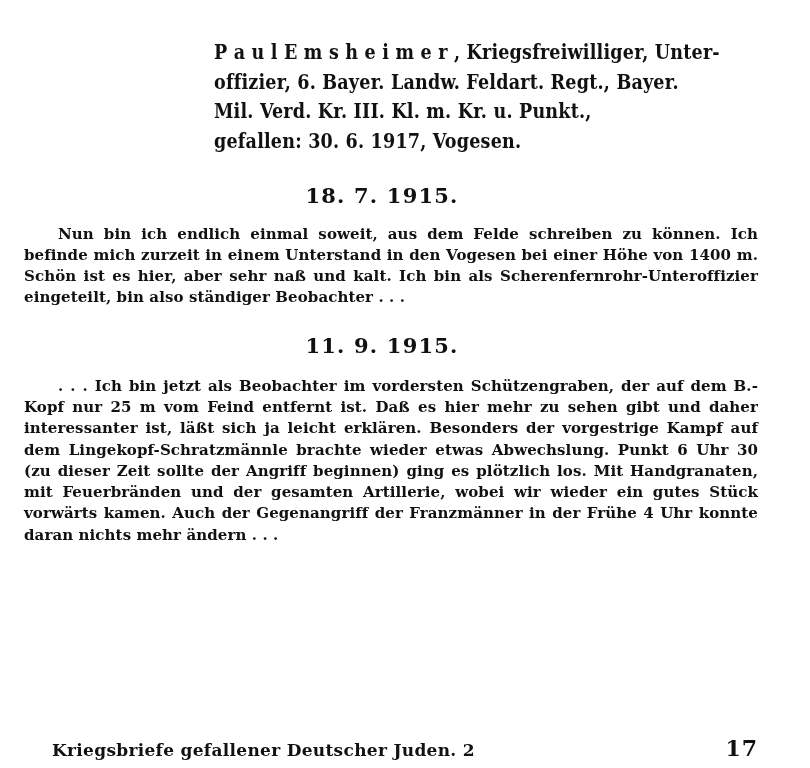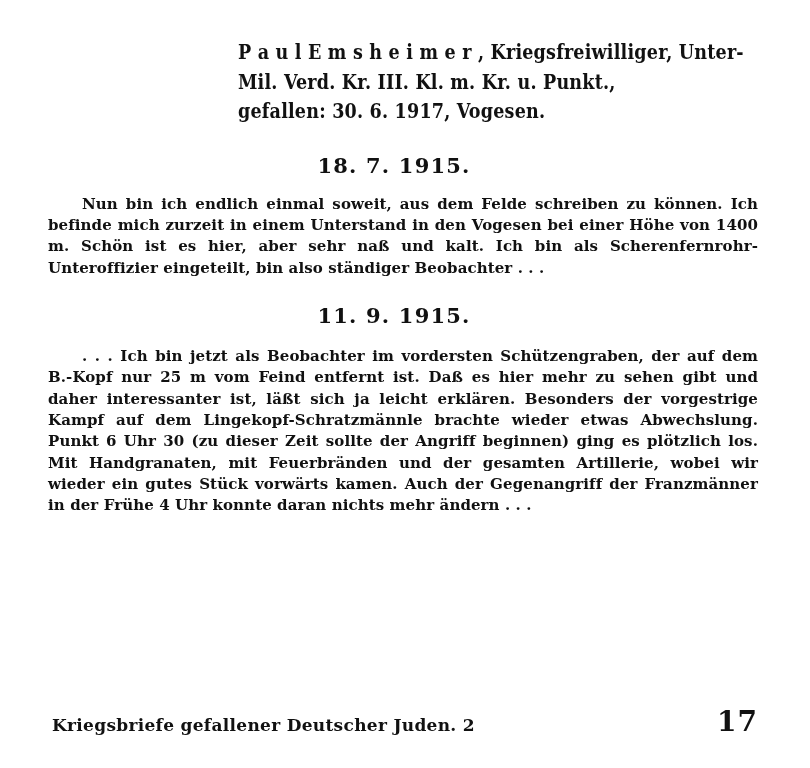--- a/index.html
+++ b/index.html
@@ -13,21 +13,21 @@
     font-family: "DejaVu Serif", serif;
     color: #111111;
     position: relative;
     overflow: hidden;
   }
   .page {
     position: relative;
     width: 810px;
     height: 768px;
     box-sizing: border-box;
-    padding: 30px 52px 0 48px;
+    padding: 30px 52px 0 24px;
   }
   
   .header-block {
     margin-top: 8px;
     margin-left: 190px;
     font-size: 19.5px;
     line-height: 1.52;
     letter-spacing: 0.2px;
     font-weight: 600;
     font-stretch: condensed;
@@ -57,41 +57,42 @@
     margin: 0;
   }
   .para-1 { margin-top: 16px; }
   .para-2 { margin-top: 18px; }
   .indent { display: inline-block; width: 34px; }
 
   .footer {
     position: absolute;
     left: 52px;
     right: 52px;
-    bottom: 30px;
+    bottom: 7px;
     display: flex;
     justify-content: space-between;
     align-items: baseline;
     font-size: 17px;
     font-weight: 600;
     letter-spacing: 0.3px;
   }
   .footer-left { white-space: nowrap; }
   .footer-right {
-    font-size: 28px;
+    font-size: 22px;
     letter-spacing: 1px;
   }
 </style>
 </head>
 <body>
 
 <div class="page">
 
   <div class="header-block">
     <span class="hline">P a u l  E m s h e i m e r , Kriegsfreiwilliger, Unter-</span>
+    <span class="hline">offizier, 6. Bayer. Landw. Feldart. Regt., Bayer.</span>
     <span class="hline">Mil. Verd. Kr. III. Kl. m. Kr. u. Punkt.,</span>
     <span class="hline">gefallen: 30. 6. 1917, Vogesen.</span>
   </div>
 
   <div class="date-line date-1">18. 7. 1915.</div>
 
   <p class="para para-1"><span class="indent"></span><span>Nun bin ich endlich einmal soweit, aus dem Felde schreiben zu können. Ich befinde mich zurzeit in einem Unterstand in den Vogesen bei einer Höhe von 1400 m. Schön ist es hier, aber sehr naß und kalt. Ich bin als Scherenfernrohr-Unteroffizier eingeteilt, bin also ständiger Beobachter . . .</span></p>
 
   <div class="date-line date-2">11. 9. 1915.</div>
 

